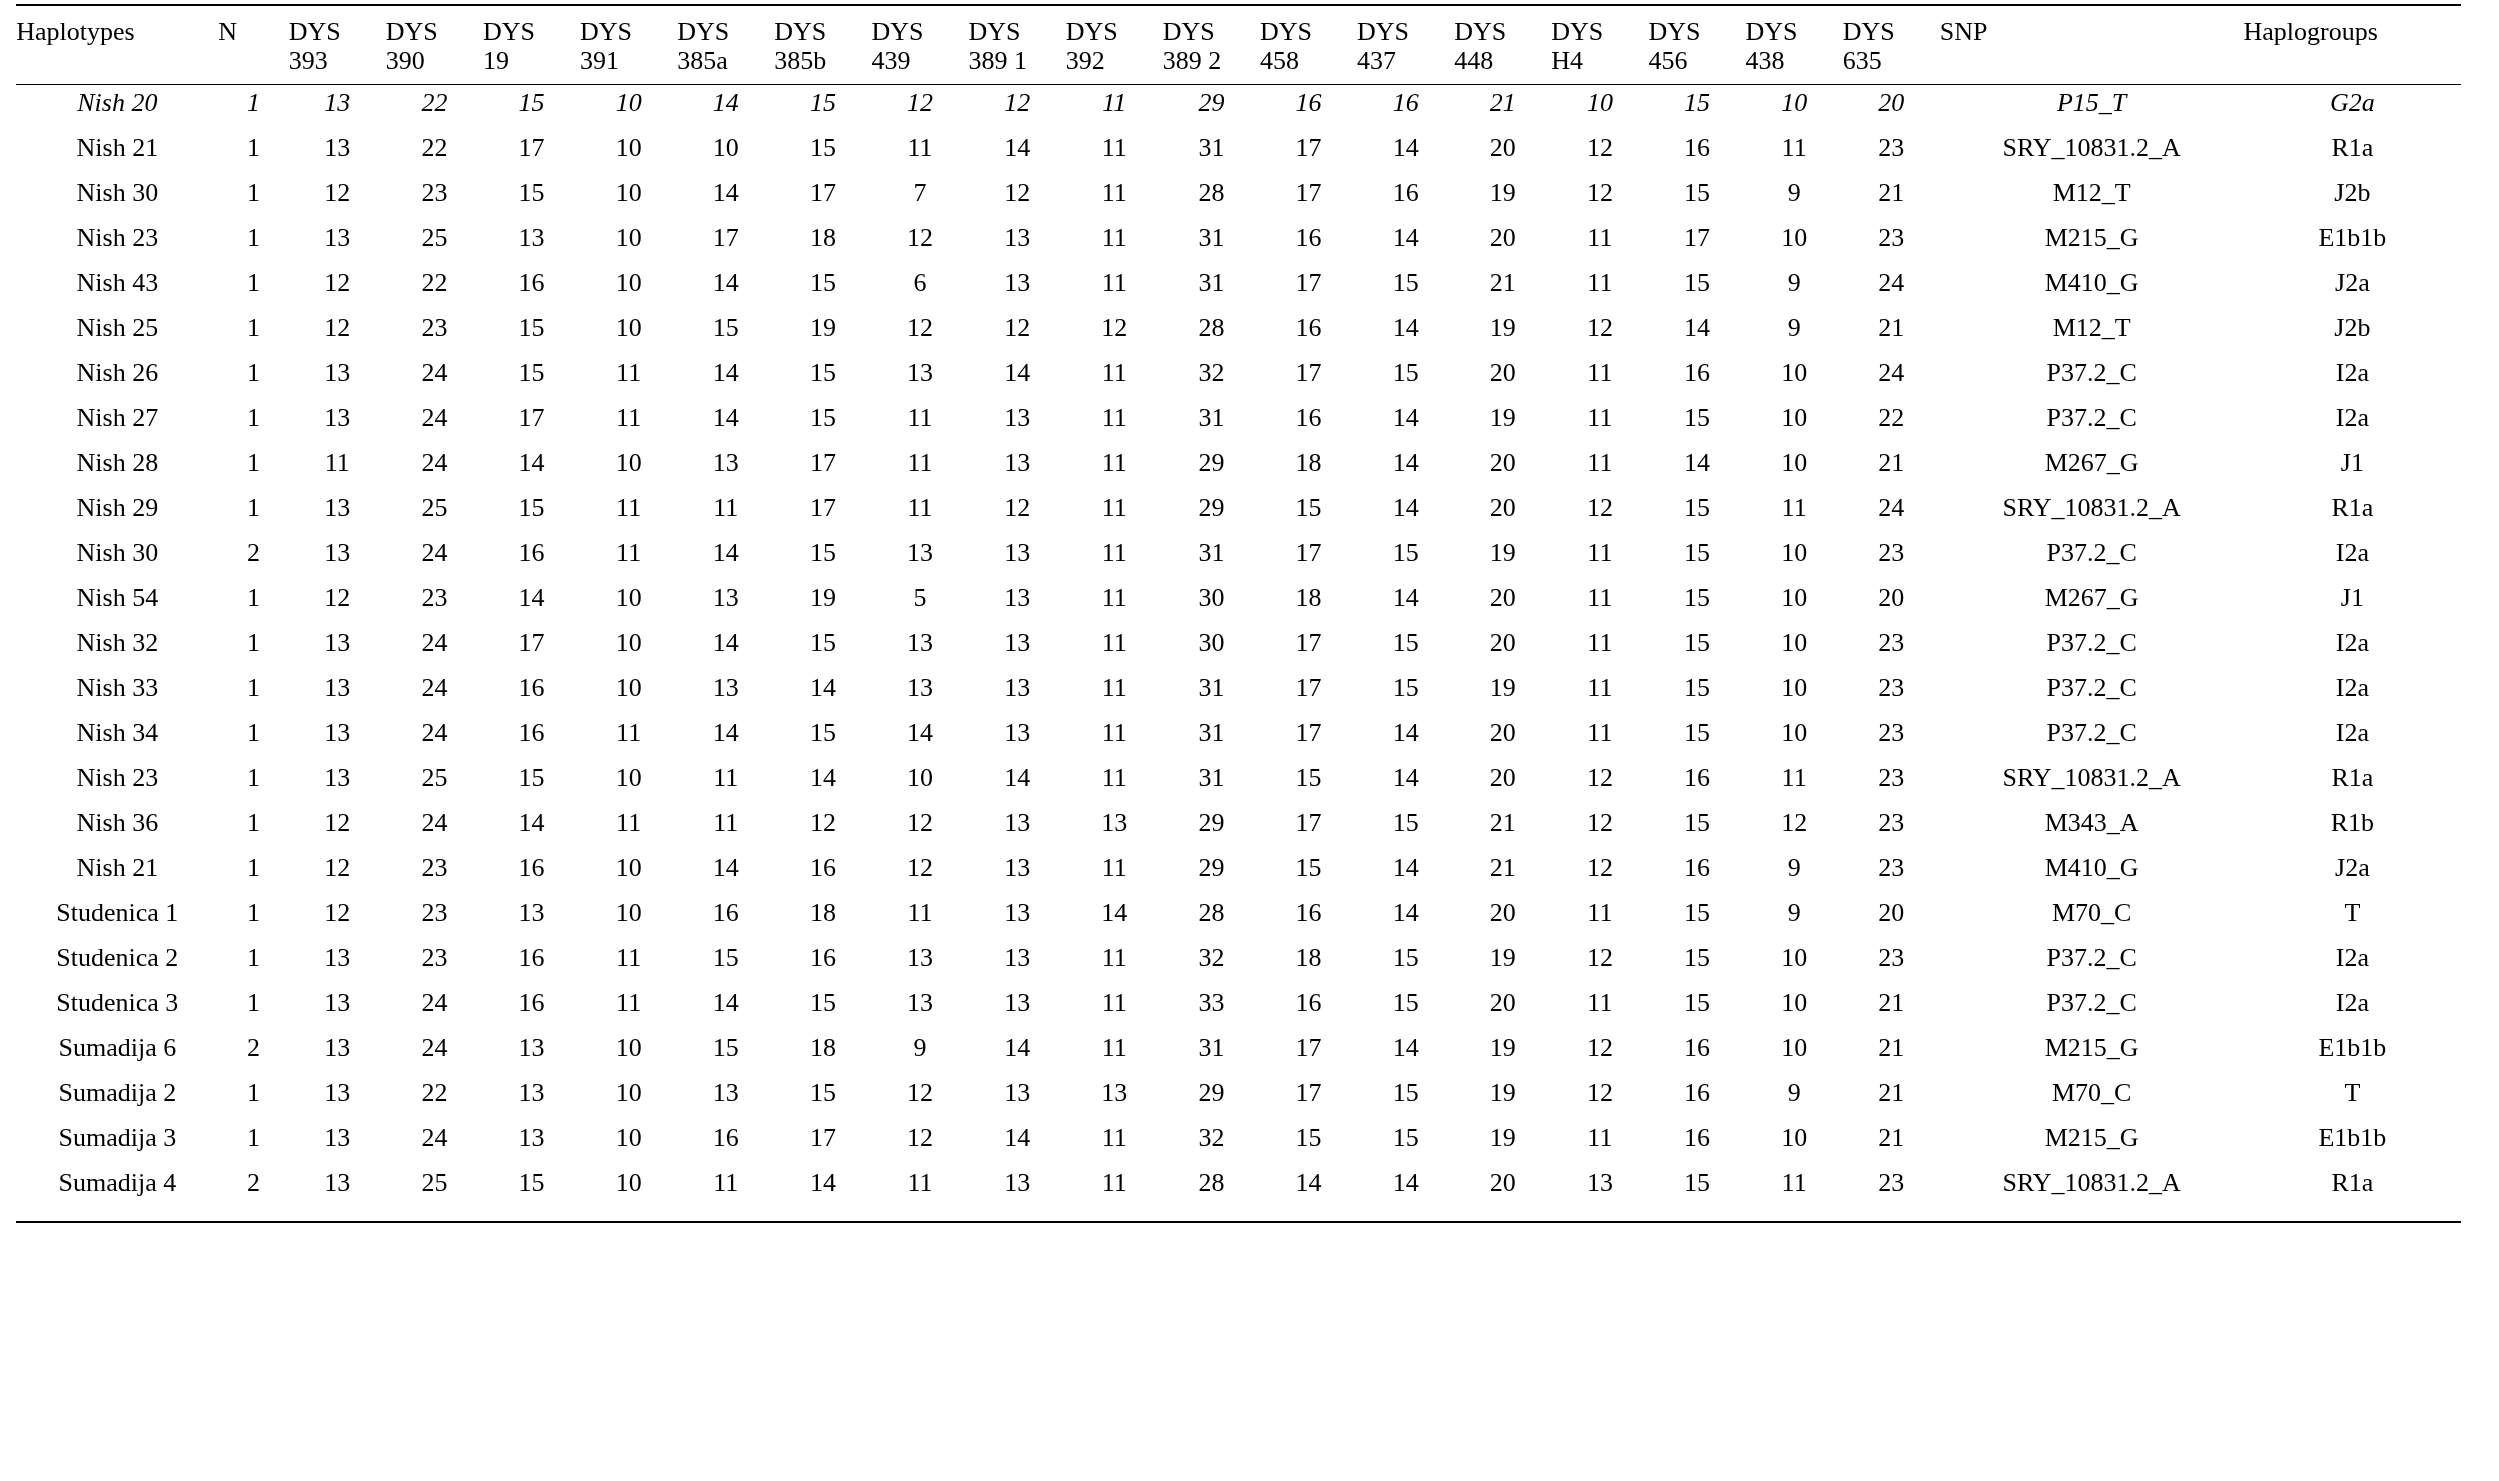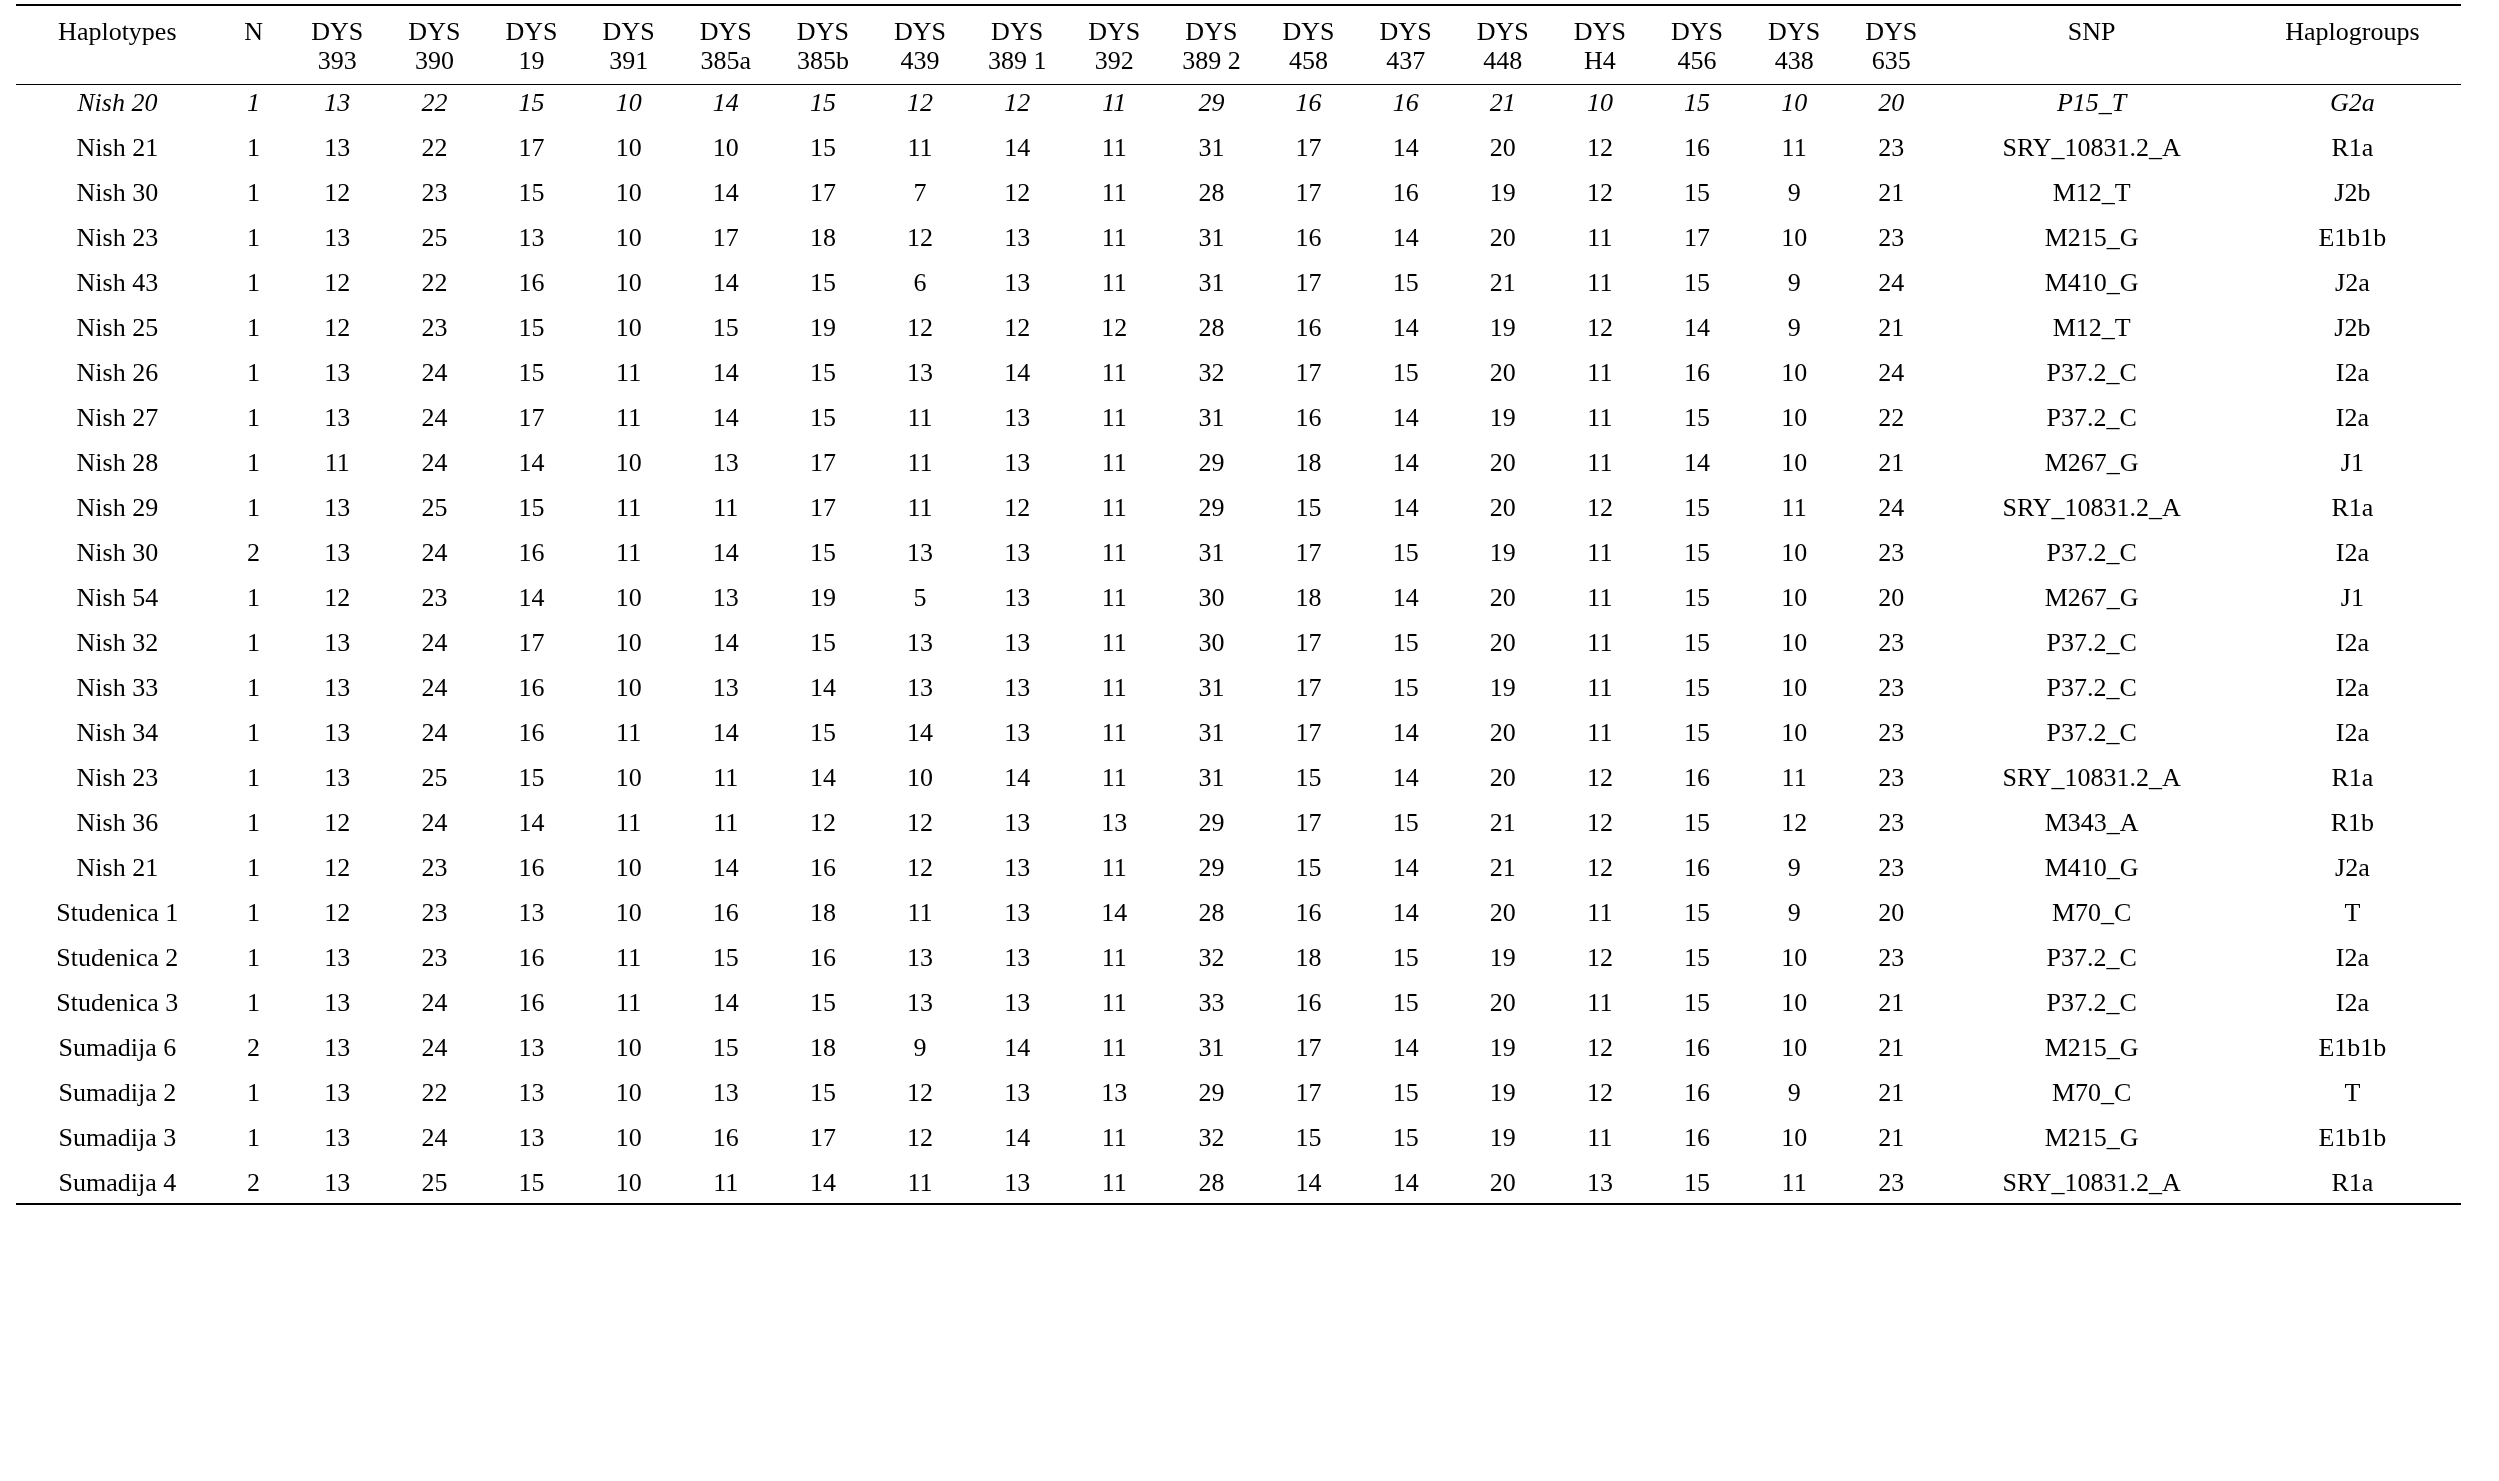--- a/index.html
+++ b/index.html
@@ -27,21 +27,21 @@
     margin-left: 16.3px;
     margin-top: 3.6px;
     table-layout: fixed;
   }
   table.haplo thead th {
     font-weight: normal;
     font-size: 26px;
     line-height: 1.12;
     padding: 1.8px 0 9px 0;
     vertical-align: top;
-    text-align: center;
+    text-align: left;
     white-space: pre-line;
   }
   table.haplo thead tr.head-row th {
     border-top: 2.7px solid #000;
     border-bottom: 1.4px solid #000;
     padding-top: 11px;
   }
   table.haplo tbody td {
     font-size: 26px;
     line-height: 1.0;
@@ -49,21 +49,21 @@
     padding: 9.5px 0 9.5px 0;
     vertical-align: middle;
     white-space: nowrap;
   }
   table.haplo tbody tr:first-child td {
     padding-top: 5px;
     font-style: italic;
   }
   table.haplo tbody tr:last-child td {
     border-bottom: 2.7px solid #000;
-    padding-bottom: 7px;
+    padding-bottom: 25px;
   }
   
   col.c-hap   { width: 181px; }
   col.c-n     { width: 63px; }
   col.c-dys   { width: 87px; }
   col.c-snp   { width: 272px; }
   col.c-hg    { width: 195px; }
 
   .side-note {
     position: absolute;

